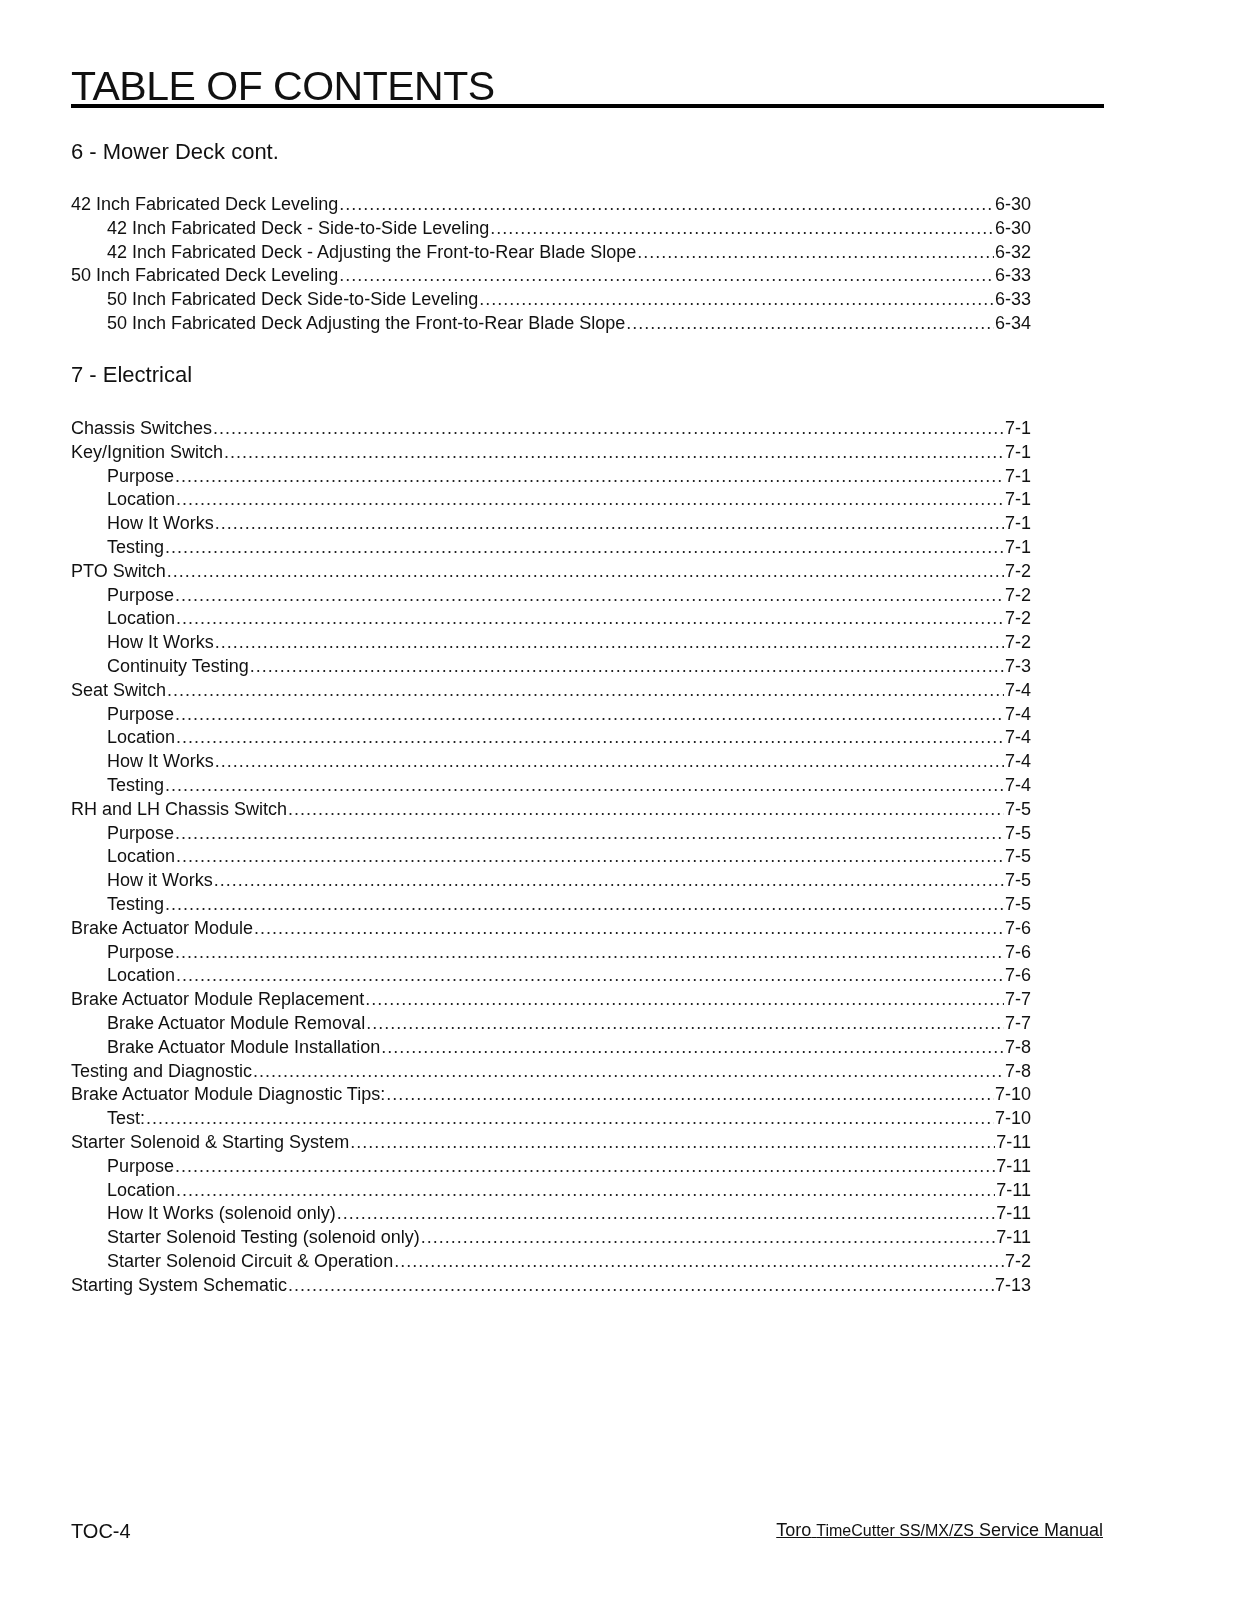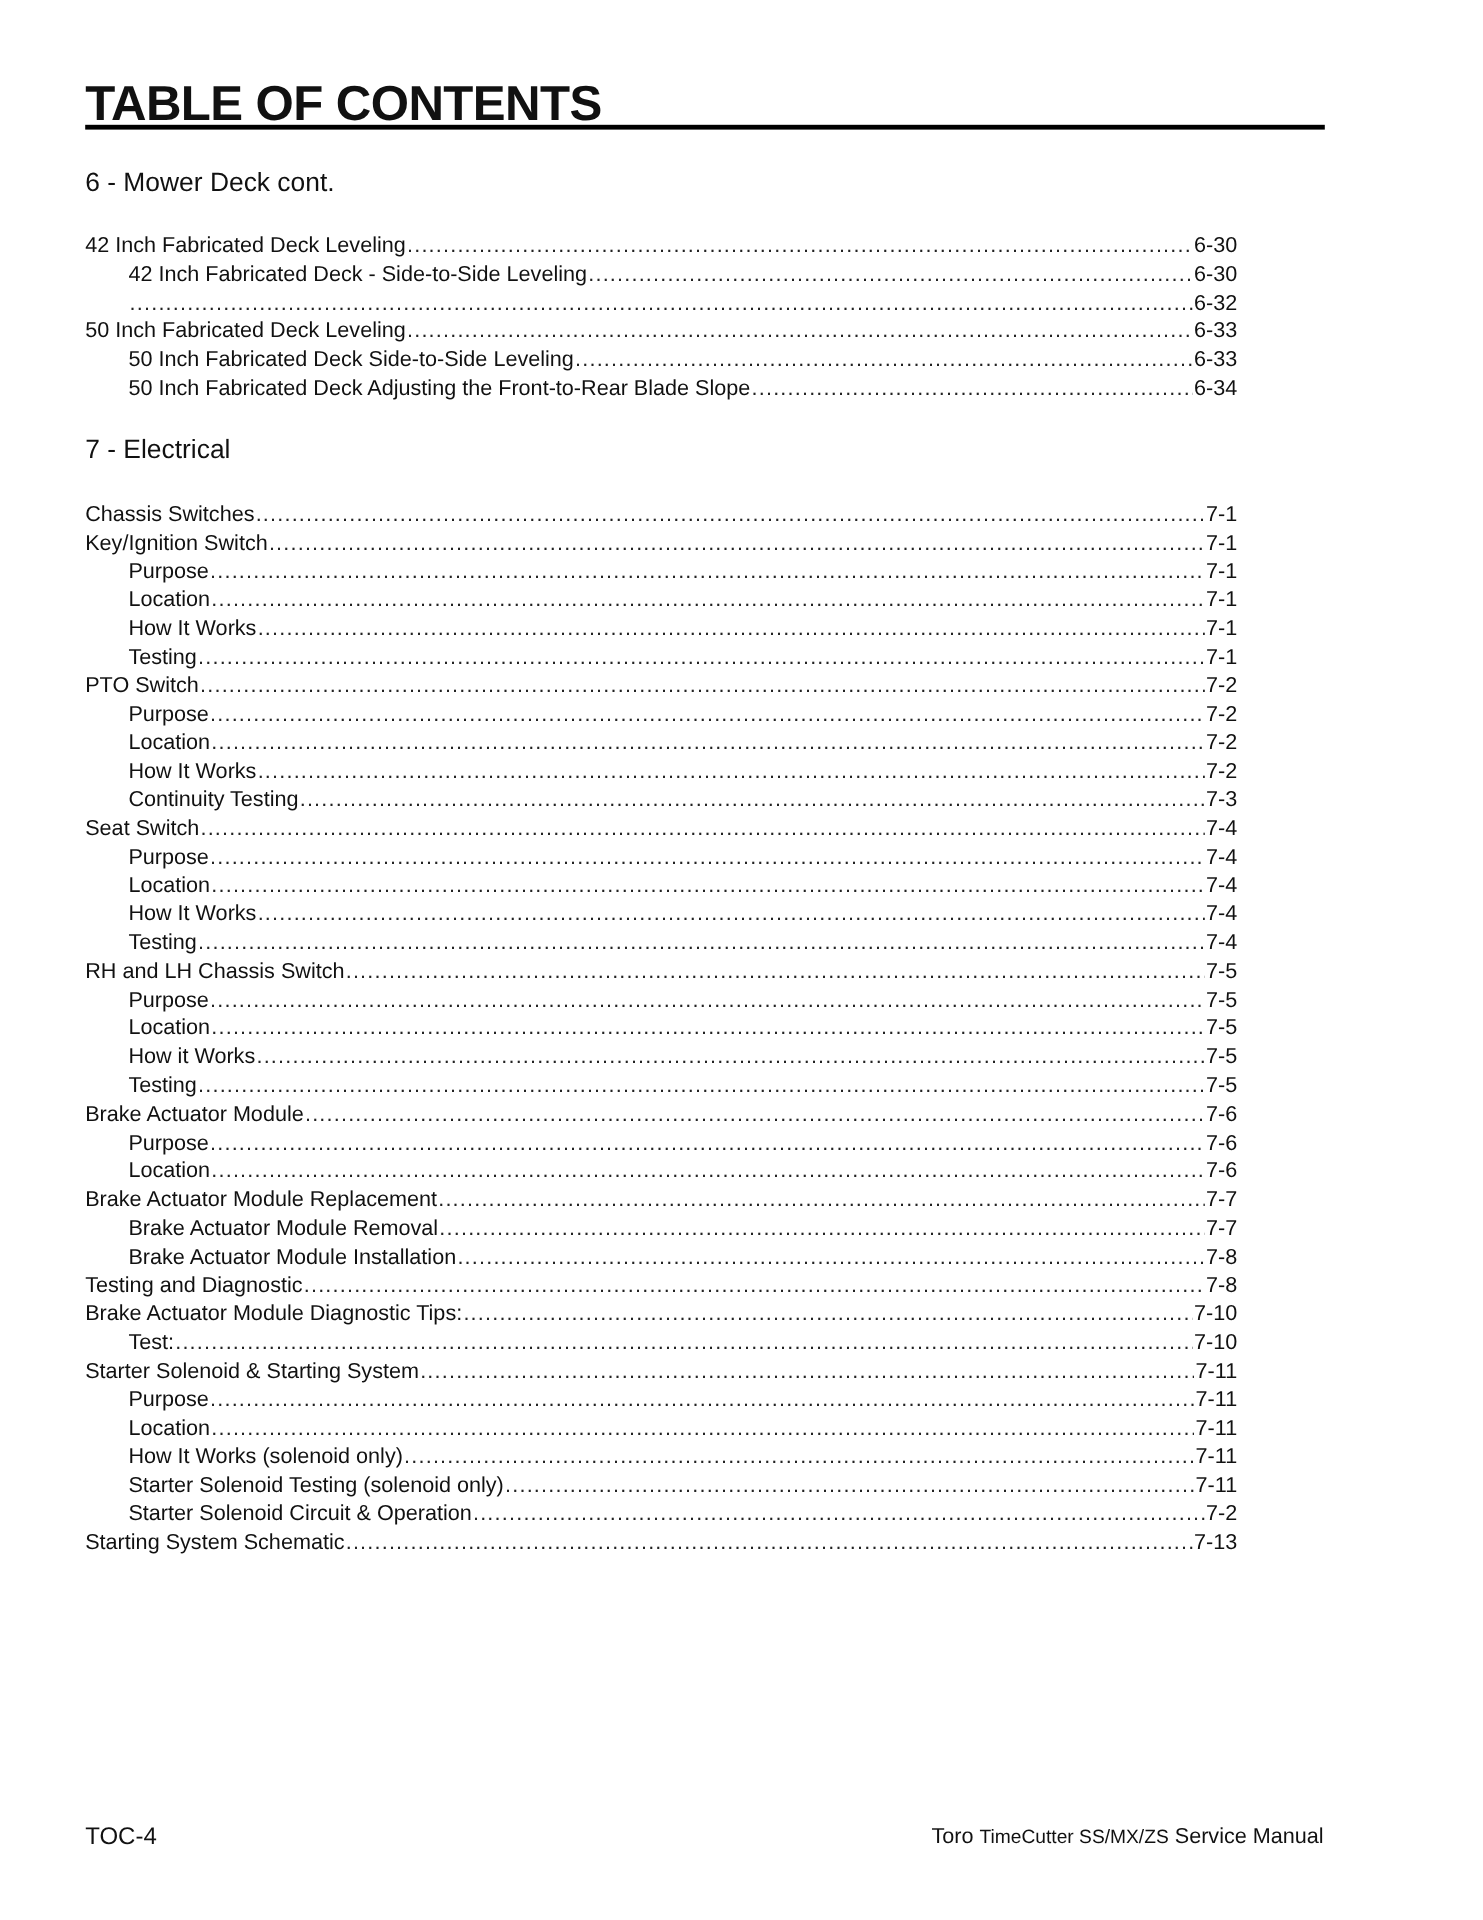--- a/index.html
+++ b/index.html
@@ -1,30 +1,30 @@
 <!DOCTYPE html>
 <html><head>
 <meta charset="utf-8">
 <style>
   html, body { margin: 0; padding: 0; background: #ffffff; }
   body { width: 1236px; height: 1600px; position: relative; overflow: hidden;
          font-family: "Liberation Sans", sans-serif; color: #111; }
-  .page-title { position: absolute; left: 71px; top: 62px; font-size: 41px; font-weight: bold;
+  .page-title { position: absolute; left: 71px; top: 62px; font-size: 41px; font-weight: normal;
                 letter-spacing: -0.5px; line-height: 48px; margin: 0; }
   .title-rule { position: absolute; left: 71px; top: 104px; width: 1033px; height: 4px; background: #000; }
   .section-heading { position: absolute; left: 71px; font-size: 22px; font-weight: normal; margin: 0; line-height: 26px; }
   .toc-list { position: absolute; left: 71px; width: 960px; margin: 0; padding: 0; list-style: none; }
   .toc-row { display: flex; align-items: baseline; height: 23.8px; font-size: 18px; line-height: 23.8px; white-space: nowrap; }
   .toc-row.l2 { padding-left: 36px; }
   .toc-label { flex: 0 0 auto; }
   .toc-dots { flex: 1 1 auto; overflow: hidden; margin: 0 1px; color: #222; letter-spacing: 1px; }
   .toc-dots::before { content: "................................................................................................................................................................................................................................................................................................................"; }
   .toc-page { flex: 0 0 auto; text-align: right; }
   .footer-left { position: absolute; left: 71px; top: 1520px; font-size: 20px; }
-  .footer-right { position: absolute; right: 133px; top: 1520px; font-size: 18px; }
+  .footer-right { position: absolute; right: 133px; top: 1520px; font-size: 18px; text-decoration: underline; }
   .footer-right .small { font-size: 16px; }
 </style>
 </head>
 <body>
 
 <h1 class="page-title">TABLE OF CONTENTS</h1>
 <div class="title-rule"></div>
 
 <h2 class="section-heading" style="top:139px;">6 - Mower Deck cont.</h2>
 <ul class="toc-list" id="list-0" style="top:193px;">
@@ -32,20 +32,21 @@
       <span class="toc-label">42 Inch Fabricated Deck Leveling</span>
       <span class="toc-dots"></span>
       <span class="toc-page">6-30</span>
     </li>
     <li class="toc-row l2">
       <span class="toc-label">42 Inch Fabricated Deck - Side-to-Side Leveling</span>
       <span class="toc-dots"></span>
       <span class="toc-page">6-30</span>
     </li>
     <li class="toc-row l2">
+      <span class="toc-label">42 Inch Fabricated Deck - Adjusting the Front-to-Rear Blade Slope</span>
       <span class="toc-dots"></span>
       <span class="toc-page">6-32</span>
     </li>
     <li class="toc-row">
       <span class="toc-label">50 Inch Fabricated Deck Leveling</span>
       <span class="toc-dots"></span>
       <span class="toc-page">6-33</span>
     </li>
     <li class="toc-row l2">
       <span class="toc-label">50 Inch Fabricated Deck Side-to-Side Leveling</span>

